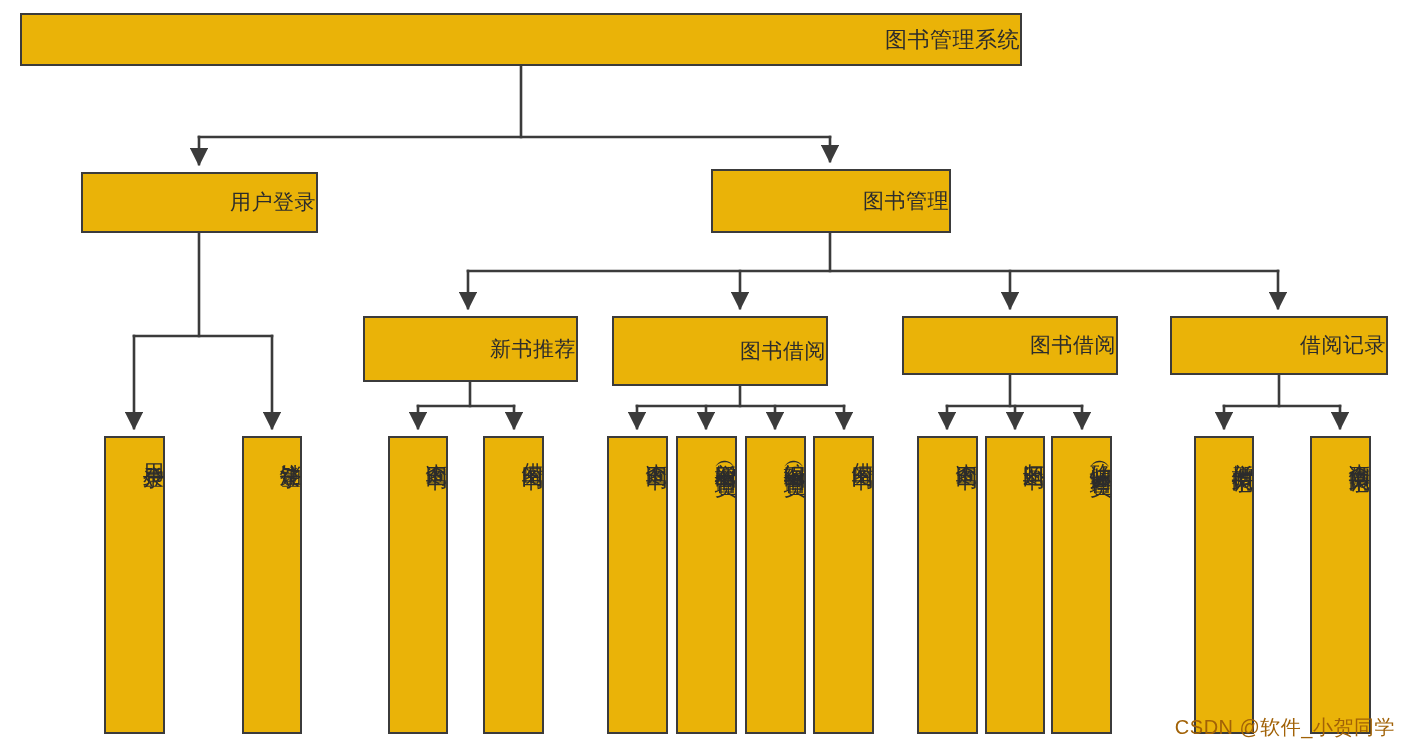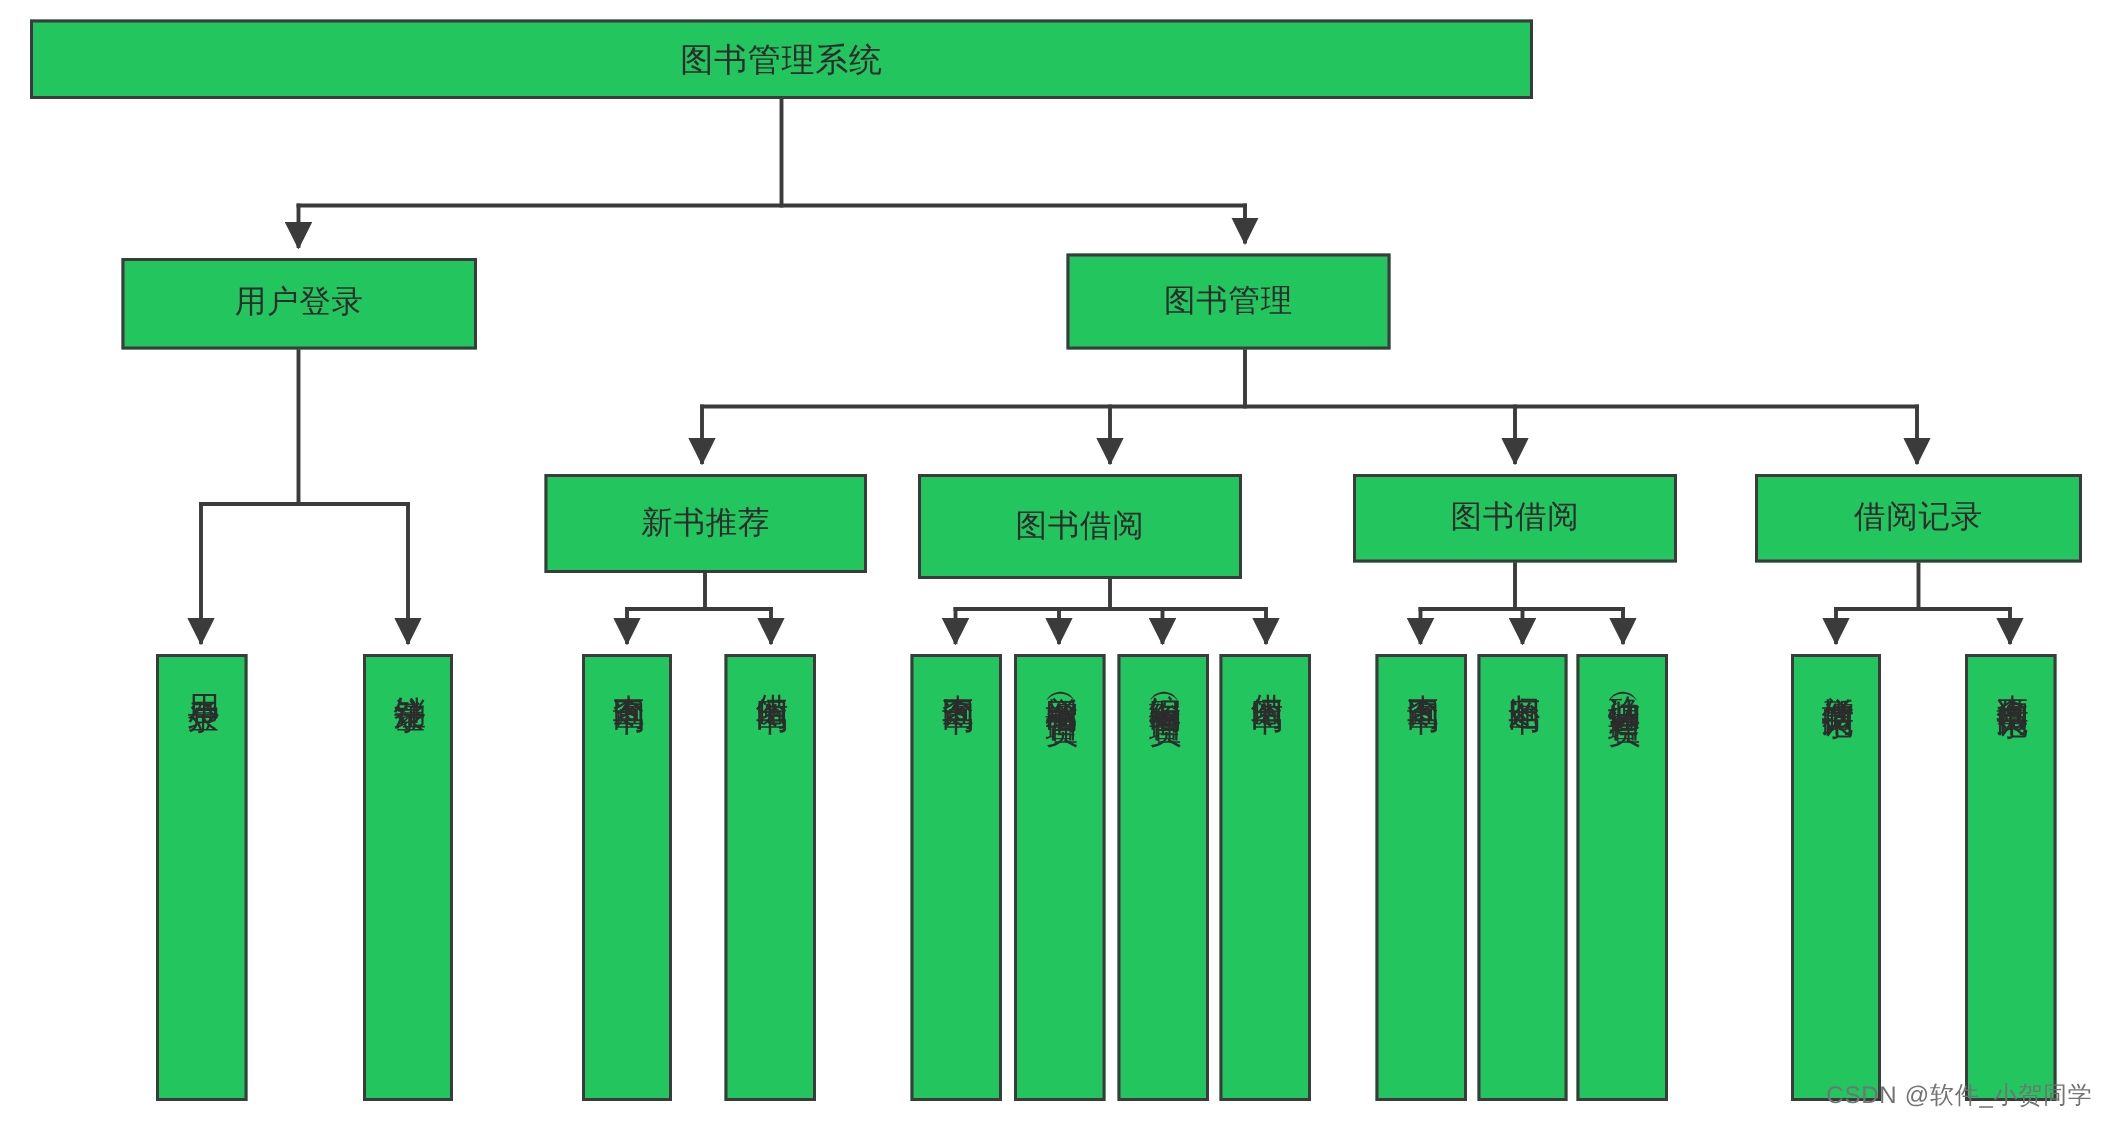--- a/index.html
+++ b/index.html
@@ -23,24 +23,24 @@
     left: 0;
     top: 0;
     width: 1405px;
     height: 747px;
     pointer-events: none;
   }
   .node {
     position: absolute;
     box-sizing: border-box;
     border: 2.2px solid #3b3b3b;
-    background: #22c55e;
+    background: #eab308;
     display: flex;
     align-items: center;
-    justify-content: center;
+    justify-content: flex-end;
     color: #2c2c2c;
     z-index: 2;
   }
   .node .label {
     display: block;
     text-align: center;
     line-height: 1.18;
     letter-spacing: 0.5px;
     white-space: nowrap;
   }
@@ -61,22 +61,22 @@
     text-orientation: upright;
     font-size: 21.5px;
     letter-spacing: 2px;
     line-height: 1;
     white-space: nowrap;
   }
   #watermark {
     position: absolute;
     right: 10px;
     bottom: 6px;
-    font-size: 16px;
-    color: #737373;
+    font-size: 20px;
+    color: #a16207;
     letter-spacing: 0.5px;
     z-index: 5;
     white-space: nowrap;
     font-family: "Liberation Sans", "DejaVu Sans", sans-serif;
   }
 </style>
 </head>
 <body>
 
 <div id="canvas">
@@ -131,21 +131,21 @@
     </g>
   </svg>
 
   <div class="node h root" style="left:20px; top:13px; width:1002px; height:53px;">
     <span class="label">图书管理系统</span>
   </div>
 
   <div class="node h" style="left:81px; top:172px; width:237px; height:61px;">
     <span class="label">用户登录</span>
   </div>
-  <div class="node h" style="left:711px; top:169px; width:216px; height:64px;">
+  <div class="node h" style="left:711px; top:169px; width:240px; height:64px;">
     <span class="label">图书管理</span>
   </div>
 
   <div class="node h" style="left:363px; top:316px; width:215px; height:66px;">
     <span class="label">新书推荐</span>
   </div>
   <div class="node h" style="left:612px; top:316px; width:216px; height:70px;">
     <span class="label">图书借阅</span>
   </div>
   <div class="node h" style="left:902px; top:316px; width:216px; height:59px;">

